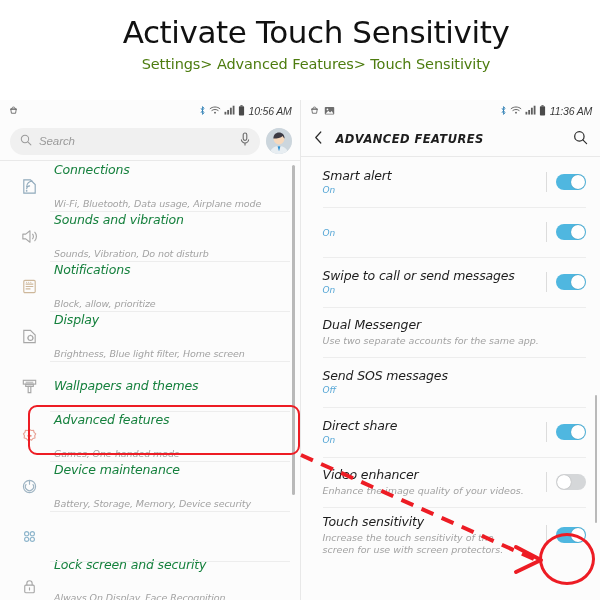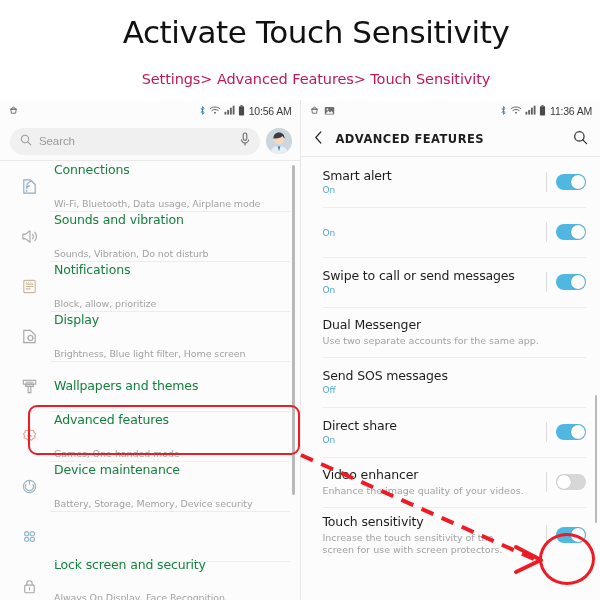--- a/index.html
+++ b/index.html
@@ -35,37 +35,38 @@
     margin: 0;
     padding-top: 16px;
     font-family: "DejaVu Sans", sans-serif;
     font-weight: 400;
     font-size: 31px;
     letter-spacing: -0.4px;
     color: #111111;
     line-height: 1.08;
   }
   .sub-title {
-    margin: 21px auto 0 auto;
+    margin: 6px auto 0 auto;
     width: 350px;
     font-family: "DejaVu Sans", sans-serif;
     font-weight: 400;
     font-size: 14.5px;
     line-height: 1.25;
-    color: #be185d;
+    color: #4d7c0f;
     letter-spacing: -0.1px;
   }
 
   
   .panels {
     position: absolute;
     left: 0; top: 100px;
     width: 600px;
     height: 500px;
     display: flex;
+    font-style: italic;
   }
   .panel {
     position: relative;
     width: 300px;
     height: 500px;
     background: #fbfbfb;
     overflow: hidden;
   }
   .panel-left  { background: #fcfcfc; }
   .panel-right { background: #fcfcfc; border-left: 1px solid #e8e8e8; }

